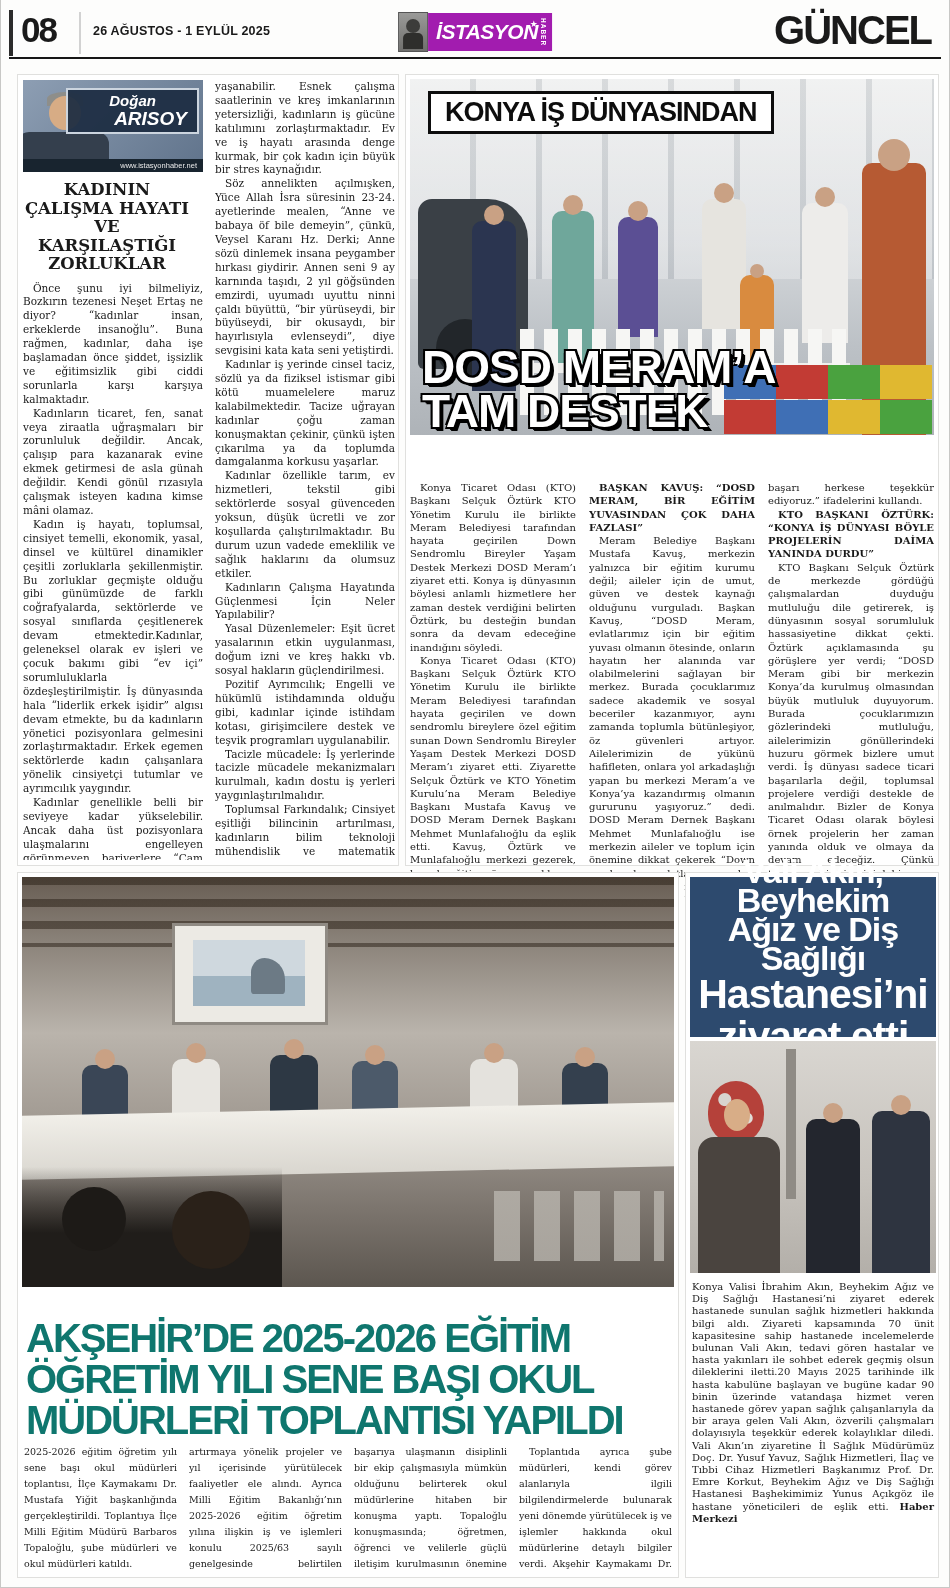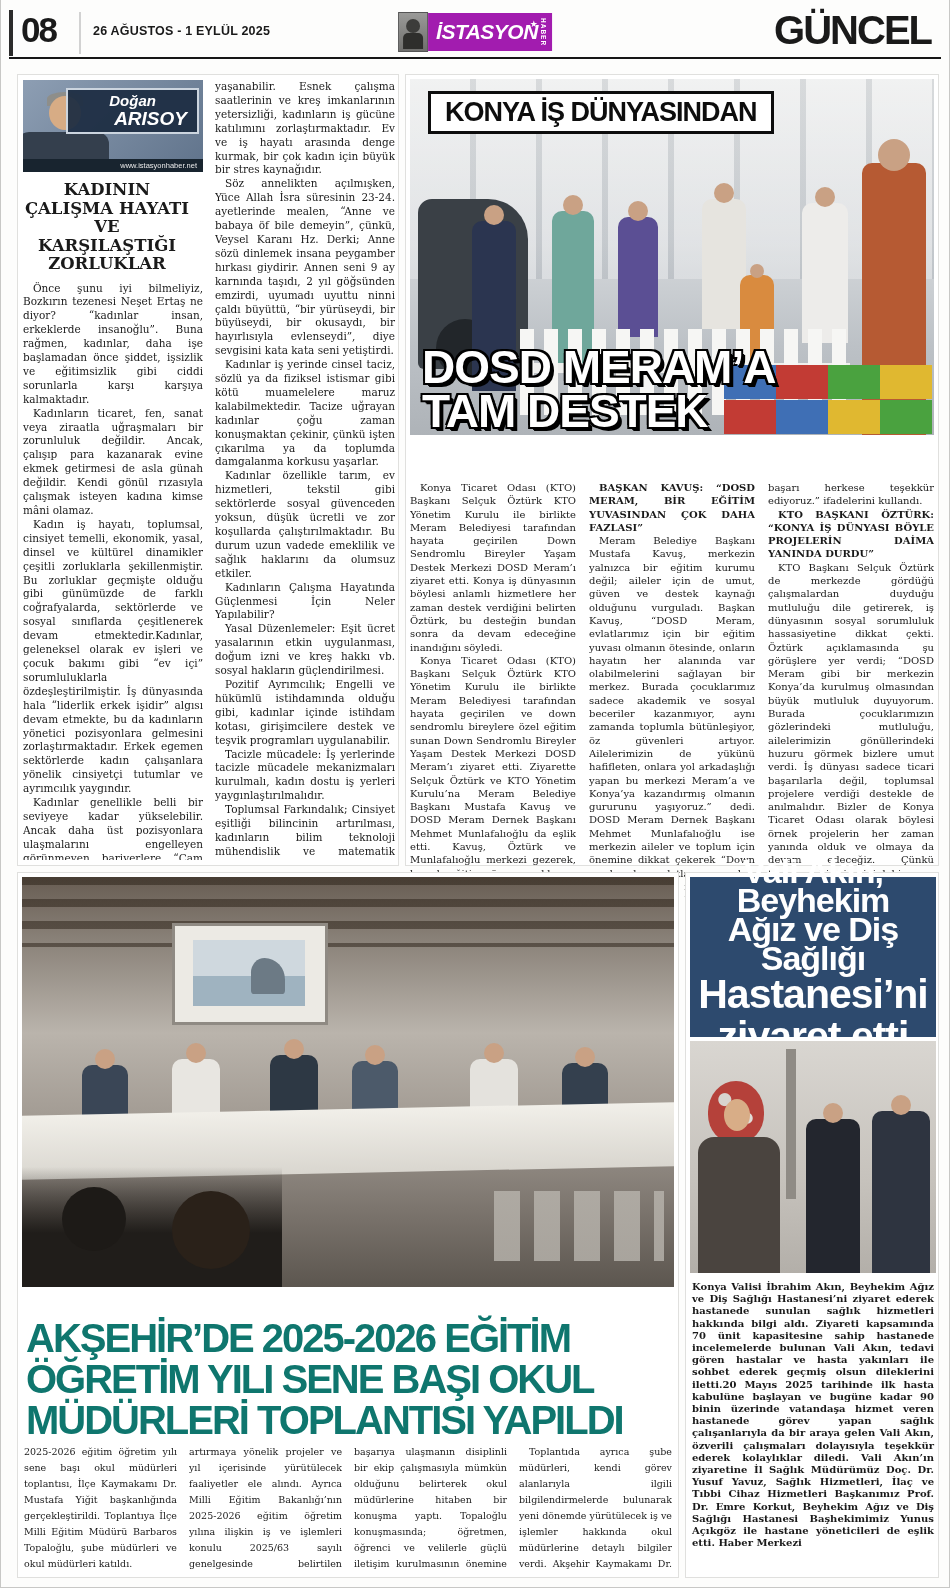--- a/index.html
+++ b/index.html
@@ -103,21 +103,21 @@
   .vali-line-sm{font-size:34px;line-height:29px;}
   .vali-line-lg{font-size:41px;line-height:42px;}
   .vali-photo{position:absolute;left:4px;top:168px;width:246px;height:232px;
      background:linear-gradient(180deg,#d9d6d1 0%,#c6c2bc 60%,#b3afa9 100%);}
   .vali-door{position:absolute;left:96px;top:8px;width:10px;height:150px;background:#8f8b85;}
   .scarf{position:absolute;left:18px;top:40px;width:56px;height:62px;border-radius:50% 50% 46% 46%;
      background:radial-gradient(circle at 30% 30%,#d8d4cf 0 6px,rgba(0,0,0,0) 7px),
                 radial-gradient(circle at 70% 60%,#e0ddd8 0 5px,rgba(0,0,0,0) 6px),#b5413a;}
   .scarf-face{position:absolute;left:34px;top:58px;width:26px;height:32px;border-radius:50%;background:#d8ad87;}
   .scarf-body{position:absolute;left:8px;top:96px;width:82px;height:136px;border-radius:16px 16px 0 0;background:#4a443f;}
-  .vali-body-text{position:absolute;left:4px;top:406px;width:246px;height:294px;overflow:hidden;padding:2px 2px;box-sizing:border-box;font-weight:bold;}
+  .vali-body-text{position:absolute;left:4px;top:406px;width:246px;height:294px;overflow:hidden;padding:2px 2px;box-sizing:border-box;}
   .vali p{font-size:10px;line-height:12.2px;}
 </style>
 </head>
 <body>
 
 <div class="page">
 
   <div class="edgebar"></div>
   <header>
     <div class="pagenum">08</div>

